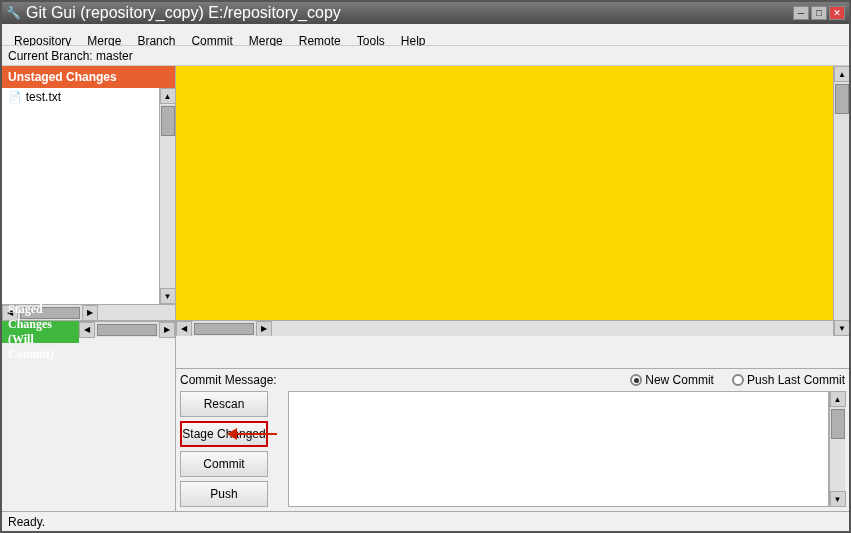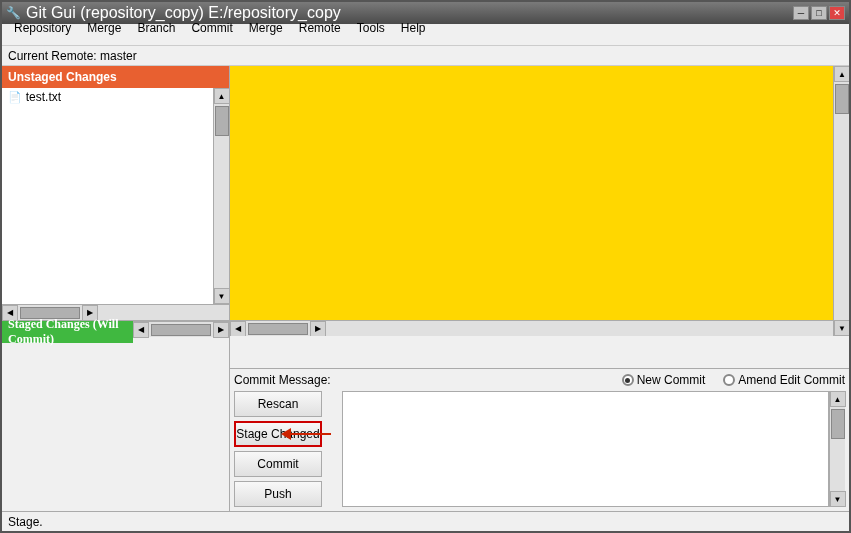--- a/index.html
+++ b/index.html
@@ -54,21 +54,21 @@
       align-items: center;
       justify-content: center;
       cursor: pointer;
       color: #000;
     }
     .title-bar-btn.close { background: #d44; color: white; }
     .menu-bar {
       background: #f0f0f0;
       border-bottom: 1px solid #ccc;
       display: flex;
-      align-items: flex-end;
+      align-items: flex-start;
       height: 22px;
       padding: 8px 4px;
     }
     .menu-item {
       padding: 2px 8px;
       cursor: pointer;
       font-size: 12px;
       color: #000;
     }
     .current-branch {
@@ -79,21 +79,21 @@
       height: 20px;
       display: flex;
       align-items: center;
     }
     .main-area {
       display: flex;
       flex: 1;
       overflow: hidden;
     }
     .left-panel {
-      width: 228px;
+      width: 174px;
       display: flex;
       flex-direction: column;
       border-right: 1px solid #aaa;
       background: #f0f0f0;
     }
     .panel-header {
       padding: 3px 6px;
       font-size: 12px;
       font-weight: bold;
       color: white;
@@ -370,21 +370,21 @@
     <span class="menu-item">Merge</span>
     <span class="menu-item">Branch</span>
     <span class="menu-item">Commit</span>
     <span class="menu-item">Merge</span>
     <span class="menu-item">Remote</span>
     <span class="menu-item">Tools</span>
     <span class="menu-item">Help</span>
   </div>
 
   <div class="current-branch">
-    <span>Current Remote: master</span>
+    <span>Current Branch: master</span>
   </div>
 
   <div class="main-area">
 
     <div class="left-panel">
 
       <div class="left-top">
         <div class="panel-header unstaged">Unstaged Changes</div>
         <div class="list-scroll-area">
           <div class="list-content">
@@ -454,21 +454,21 @@
 
         <div class="commit-message-row">
           <span class="commit-msg-label">Commit Message:</span>
           <div class="radio-group">
             <div class="radio-option">
               <div class="radio-circle selected"></div>
               <span>New Commit</span>
             </div>
             <div class="radio-option">
               <div class="radio-circle"></div>
-              <span>Amend Edit Commit</span>
+              <span>Push Last Commit</span>
             </div>
           </div>
         </div>
 
         <div class="commit-lower">
           <div class="buttons-col">
             <button class="action-btn">Rescan</button>
             <div class="stage-btn-wrapper">
               <button class="action-btn stage-changed">Stage Changed</button>
 
@@ -491,15 +491,15 @@
                 <div class="scroll-arrow">▼</div>
               </div>
             </div>
           </div>
         </div>
       </div>
     </div>
   </div>
 
   <div class="status-bar">
-    <span>Stage.</span>
+    <span>Ready.</span>
   </div>
 </div>
 
 </body></html>

